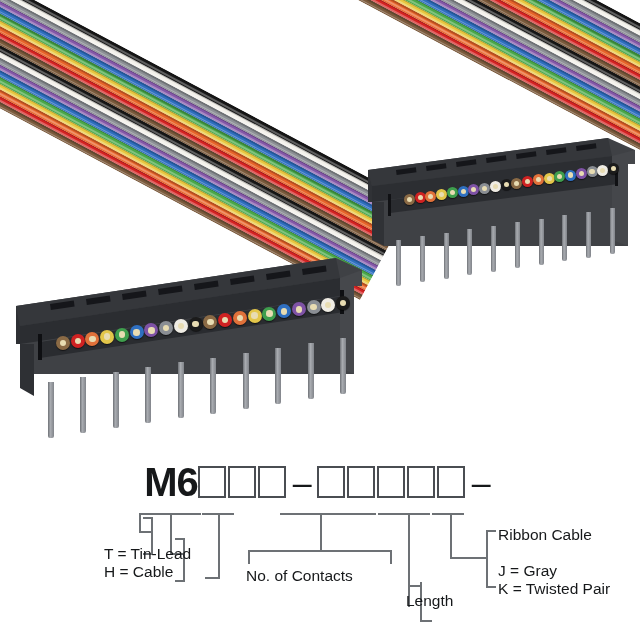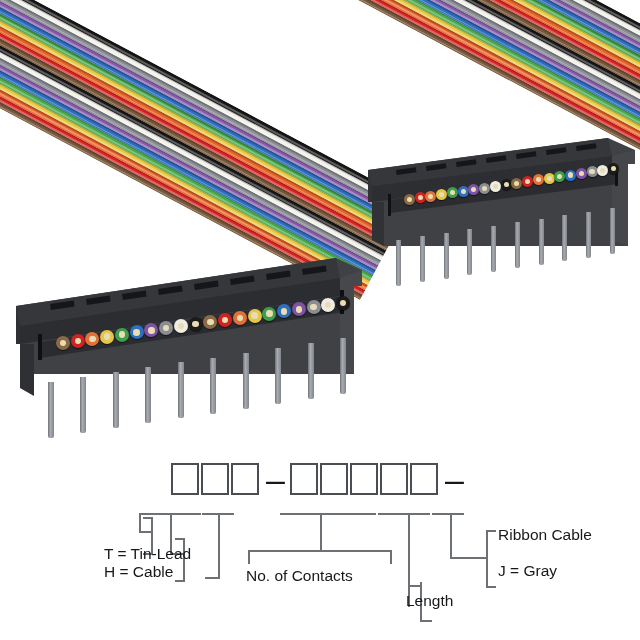--- a/index.html
+++ b/index.html
@@ -376,20 +376,21 @@
           <div class="pin" style="width: 6px; height: 56px; left: 301.556px; top: 94.8889px;"></div>
           <div class="pin" style="width: 6px; height: 56px; left: 334px; top: 90px;"></div>
         </div>
     </div>
 
   </div>
 
   <div id="pn">
 
     <div class="pn-row">
+      <span class="pn-text">M6</span>
       <span class="pn-boxes" id="grp1">
           <span class="pn-box"></span>
           <span class="pn-box"></span>
           <span class="pn-box"></span>
         </span>
       <span class="pn-dash">–</span>
       <span class="pn-boxes" id="grp2">
           <span class="pn-box"></span>
           <span class="pn-box"></span>
           <span class="pn-box"></span>
@@ -439,15 +440,16 @@
 
     <div class="label" style="left:104px; top:105px;">T = Tin-Lead</div>
     <div class="label" style="left:104px; top:123px;">H = Cable</div>
 
     <div class="label" style="left:246px; top:127px;">No. of Contacts</div>
 
     <div class="label" style="left:406px; top:152px;">Length</div>
 
     <div class="label" style="left:498px; top:86px;">Ribbon Cable</div>
     <div class="label" style="left:498px; top:122px;">J = Gray</div>
+    <div class="label" style="left:498px; top:140px;">K = Twisted Pair</div>
   </div>
 
 </div>
 
 </body></html>

